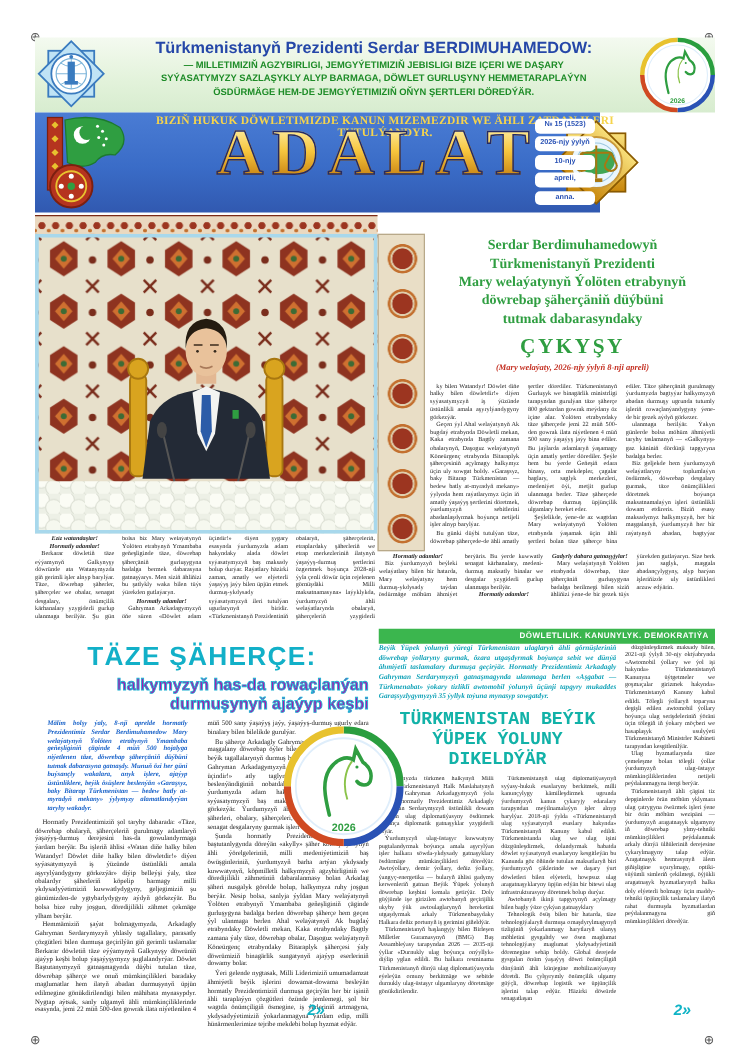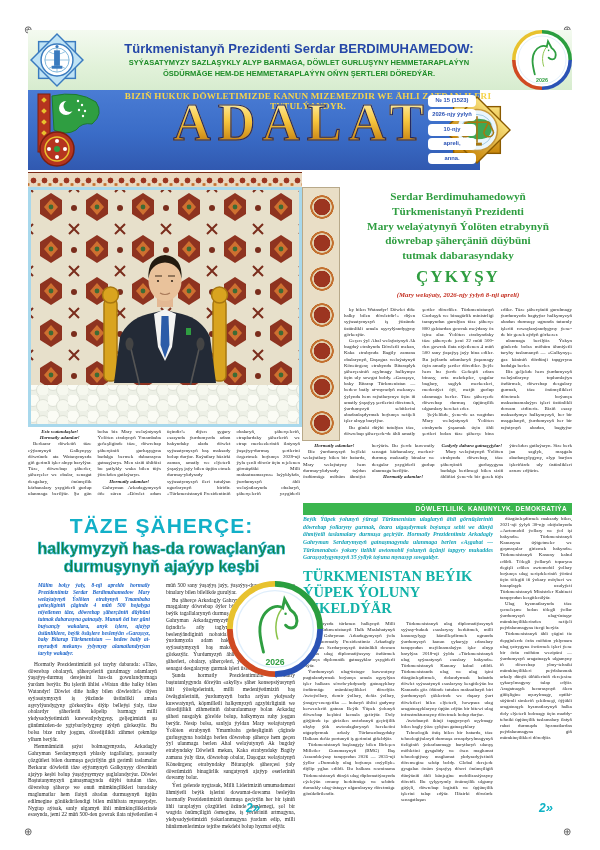--- a/index.html
+++ b/index.html
@@ -2,21 +2,21 @@
 <html><head>
 <meta charset="utf-8">
 <style>
   html,body{margin:0;padding:0;background:#ffffff;}
   .page{position:relative;width:600px;height:850px;background:#fff;overflow:hidden;
         font-family:"Liberation Serif",serif;color:#1c1c1c;}
   .crop{position:absolute;font-size:10px;color:#555;}
   
   .quote-banner{position:absolute;left:28px;top:30px;width:544px;height:60px;
     background:linear-gradient(180deg,#f4faf0 0%,#e2f2da 60%,#d7eccf 100%);
-    display:flex;align-items:center;}
+    display:flex;}
   .qb-center{flex:1;text-align:center;padding:0 2px;}
   .qb-title{font-family:"Liberation Sans",sans-serif;font-weight:bold;font-size:13px;color:#2547a8;margin-bottom:2px;}
   .qb-line{font-family:"Liberation Sans",sans-serif;font-weight:bold;font-size:7.5px;color:#1e8c28;line-height:1.45;}
   .emb{flex:0 0 auto;}
   
   .masthead{position:absolute;left:28px;top:90px;width:452px;height:80px;
     background:linear-gradient(180deg,#4a7cd4 0%,#3a6cc7 55%,#3159b0 100%);}
   .mh-slogan{position:absolute;top:1px;left:88px;width:384px;text-align:center;
     font-weight:bold;font-size:9.2px;color:#f6d44c;letter-spacing:.2px;}
   .mh-title{position:absolute;top:6px;left:78px;width:392px;text-align:center;
@@ -55,35 +55,35 @@
   .speech-under{position:absolute;left:28px;top:429px;width:272px;height:69px;column-count:4;column-gap:6px;}
   .speech-bottom{position:absolute;left:303px;top:443px;width:269px;height:55px;column-count:4;column-gap:6px;}
   
   .band{position:absolute;left:303px;top:503px;width:269px;height:12px;background:#3bb64e;color:#fff;
     font-family:"Liberation Sans",sans-serif;font-weight:bold;font-size:6.4px;line-height:12px;
     text-align:right;padding-right:5px;box-sizing:border-box;letter-spacing:.4px;}
   
   .saherce{position:absolute;left:28px;top:514px;width:267px;height:306px;}
   .sa-title{font-family:"Liberation Sans",sans-serif;font-weight:bold;font-size:21px;color:#12b0c8;
     text-align:center;letter-spacing:1px;}
-  .sa-sub{font-family:"Liberation Sans",sans-serif;font-weight:bold;font-size:16px;color:#15803d;
-    -webkit-text-stroke:.7px #1fb2d2;text-align:center;margin-top:2px;}
+  .sa-sub{font-family:"Liberation Sans",sans-serif;font-weight:bold;font-size:13px;color:#a21caf;
+    -webkit-text-stroke:.7px #1fb2d2;text-align:right;margin-top:2px;}
   .sa-body{margin-top:6px;height:248px;column-count:2;column-gap:9px;font-size:5.4px;line-height:1.26;
     text-align:justify;overflow:hidden;}
   .sa-body p{margin:0 0 1px;text-indent:6px;}
   .sa-lead{color:#1a63c9;font-weight:bold;font-style:italic;text-indent:0 !important;padding:0 7px 3px 10px;}
   
   .yupek{position:absolute;left:303px;top:516px;width:269px;height:304px;}
   .yu-row{display:flex;gap:7px;}
   .yu-main{width:190px;}
   .yu-side{width:72px;height:302px;font-size:4.9px;line-height:1.24;text-align:justify;overflow:hidden;}
   .yu-side p{margin:0;text-indent:5px;}
   .yu-lead{font-weight:bold;font-style:italic;color:#14a3b8;font-size:5.8px;line-height:1.32;text-align:justify;}
-  .yu-title{font-family:Liberation Serif, serif;font-weight:bold;font-size:14.5px;color:#12b2a8;
-    line-height:1.12;margin:6px 0 4px;}
+  .yu-title{font-family:Liberation Mono, monospace;font-weight:bold;font-size:14.5px;color:#12b2a8;
+    text-align:center;line-height:1.12;margin:6px 0 4px;}
   .yu-cols{height:188px;column-count:2;column-gap:6px;font-size:4.9px;line-height:1.24;text-align:justify;overflow:hidden;}
   .yu-cols p{margin:0;text-indent:5px;}
   
   .more{position:absolute;font-family:"Liberation Sans",sans-serif;font-style:italic;font-weight:bold;
     color:#0fb3c5;font-size:12px;}
   .more .chev{letter-spacing:-2px;font-size:13px;}
   
   .logo-mid{position:absolute;left:227px;top:581px;width:96px;height:96px;background:#fff;border-radius:50%;}
 </style>
 </head>
@@ -102,22 +102,23 @@
       <rect x="11" y="11" width="38" height="38" fill="#bfe3f5" stroke="#3a7bbf" stroke-width="1.5" transform="rotate(45 30 30)"></rect>
       <circle cx="30" cy="30" r="16.5" fill="#ffffff" stroke="#3a7bbf" stroke-width="1.5"></circle>
       <circle cx="30" cy="30" r="12.5" fill="none" stroke="#7ab3d9" stroke-width="1"></circle>
       <path d="M17.5 30 H42.5 M30 17.5 V42.5 M21 21 Q30 27 39 21 M21 39 Q30 33 39 39" stroke="#7ab3d9" stroke-width="0.8" fill="none"></path>
       <rect x="27" y="20" width="6" height="16" fill="#3a7bbf"></rect>
       <rect x="24.5" y="36" width="11" height="3" fill="#3a7bbf"></rect>
       <circle cx="30" cy="16" r="1.6" fill="#3a7bbf"></circle>
     </svg>
     <div class="qb-center">
       <div class="qb-title">Türkmenistanyň Prezidenti Serdar BERDIMUHAMEDOW:</div>
+      <div class="qb-line">— MILLETIMIZIŇ AGZYBIRLIGI, JEMGYÝETIMIZIŇ JEBISLIGI BIZE IÇERI WE DAŞARY</div>
       <div class="qb-line">SYÝASATYMYZY SAZLAŞYKLY ALYP BARMAGA, DÖWLET GURLUŞYNY HEMMETARAPLAÝYN</div>
-      <div class="qb-line">ÖSDÜRMÄGE HEM-DE HEMMETARAPLAÝYN OŇYN ŞERTLERI DÖREDÝÄR.</div>
+      <div class="qb-line">ÖSDÜRMÄGE HEM-DE JEMGYÝETIMIZIŇ OŇYN ŞERTLERI DÖREDÝÄR.</div>
     </div>
     <svg class="emb" width="60" height="60" viewBox="0 0 100 100">
       <circle cx="50" cy="50" r="47" fill="#ffffff"></circle>
       <path d="M50 3 A47 47 0 0 1 97 50" stroke="#2a9e3f" stroke-width="6" fill="none"></path>
       <path d="M97 50 A47 47 0 0 1 50 97" stroke="#2a52b5" stroke-width="6" fill="none"></path>
       <path d="M50 97 A47 47 0 0 1 3 50" stroke="#d04a22" stroke-width="6" fill="none"></path>
       <path d="M3 50 A47 47 0 0 1 50 3" stroke="#e8c22e" stroke-width="6" fill="none"></path>
       <circle cx="50" cy="50" r="40" fill="#ffffff" stroke="#dfeefb" stroke-width="1.5"></circle>
       <path d="M38 74 C34 58 32 46 38 36 C43 28 52 24 58 28 L60 19 L66 30 C72 34 74 40 72 46 C70 50 64 50 61 46" stroke="#2f9e41" stroke-width="3" fill="none" stroke-linecap="round"></path>
       <path d="M57 29 C51 37 49 49 53 61" stroke="#8bc34a" stroke-width="1.6" fill="none"></path>

